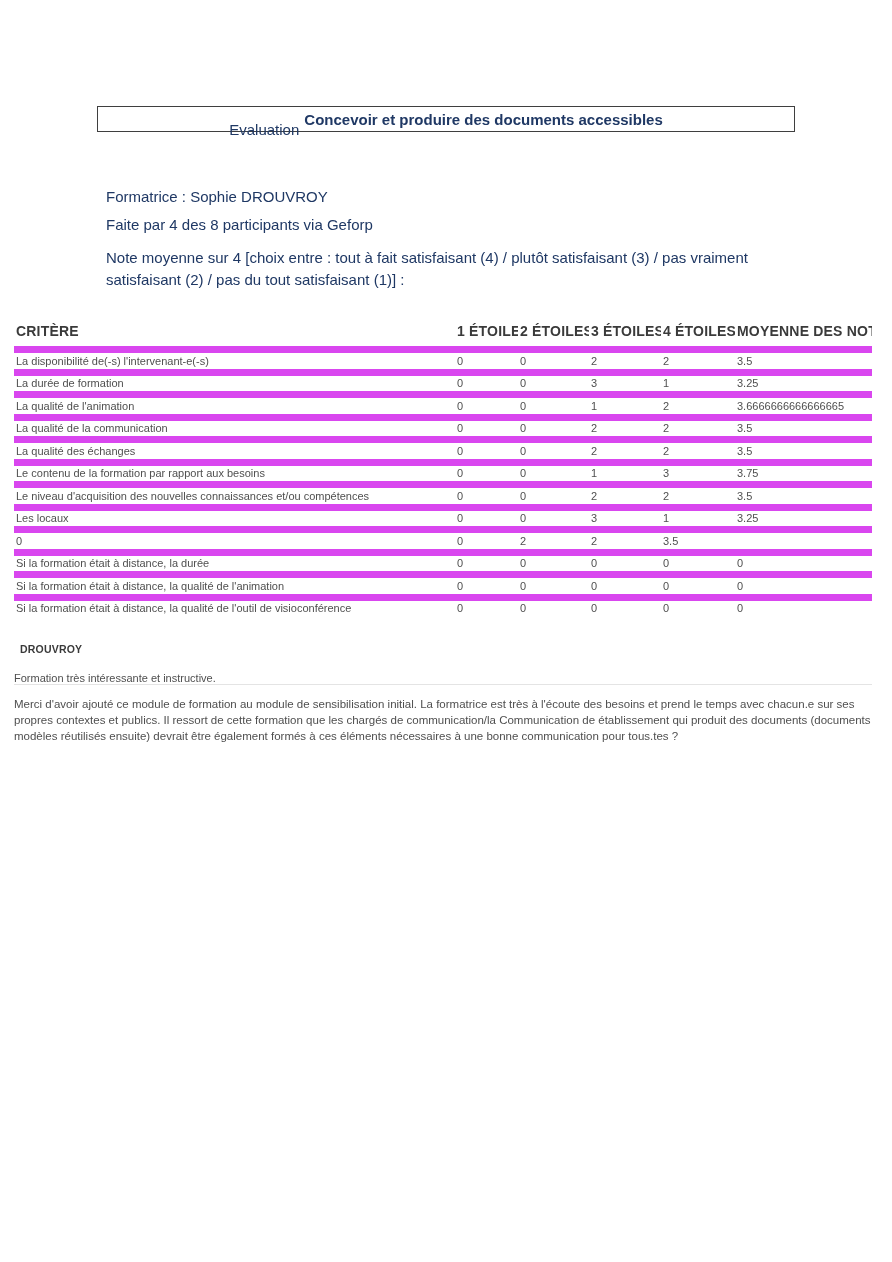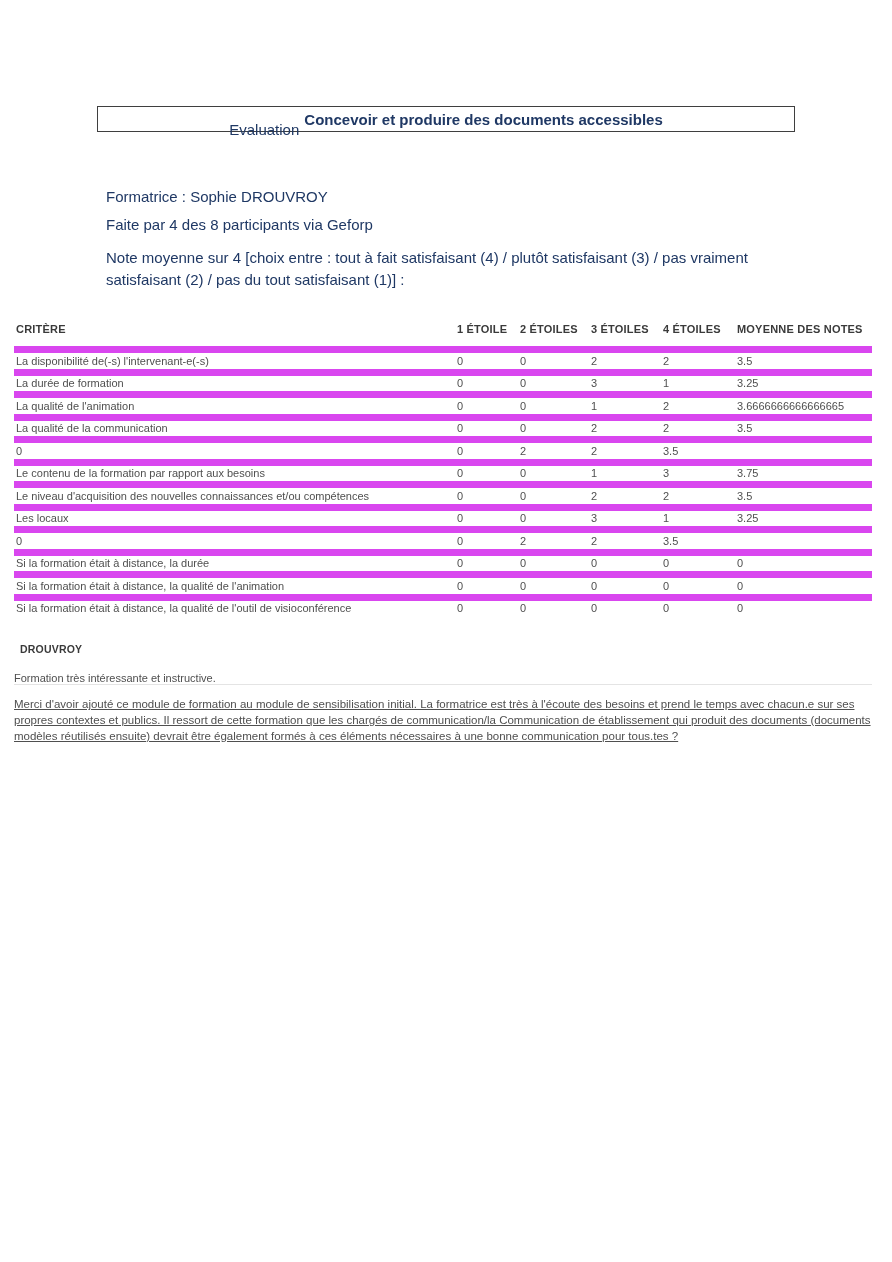--- a/index.html
+++ b/index.html
@@ -44,21 +44,21 @@
     width: 858px;
   }
   .thead, .trow {
     display: grid;
     grid-template-columns: 441px 63px 71px 72px 74px 1fr;
   }
   .thead {
     height: 28px;
     align-items: start;
     padding-top: 5px;
-    font-size: 11px;
+    font-size: 14px;
     font-weight: 700;
     color: #3a3a3a;
     letter-spacing: 0.2px;
   }
   .trow {
     height: 22.5px;
     align-items: center;
     border-top: 7px solid #d946ef;
     font-size: 11px;
     color: #4f4f4f;
@@ -83,21 +83,20 @@
     padding-bottom: 0;
     border-bottom: 1px solid #e4e4e4;
   }
   .remark-item-2 {
     position: absolute;
     left: 14px; top: 696px;
     width: 858px;
     font-size: 11.5px;
     line-height: 16px;
     color: #4f4f4f;
-    text-decoration: underline;
   }
 </style>
 </head>
 <body>
 
 <div class="title-box">
   <span class="title-prefix">Evaluation</span>
   <span class="title-subject">Concevoir et produire des documents accessibles</span>
 </div>
 
@@ -141,20 +140,21 @@
       </div>
       <div class="trow">
         <div class="cell">La qualité de la communication</div>
         <div class="cell">0</div>
         <div class="cell">0</div>
         <div class="cell">2</div>
         <div class="cell">2</div>
         <div class="cell">3.5</div>
       </div>
       <div class="trow">
+        <div class="cell">La qualité des échanges</div>
         <div class="cell">0</div>
         <div class="cell">0</div>
         <div class="cell">2</div>
         <div class="cell">2</div>
         <div class="cell">3.5</div>
       </div>
       <div class="trow">
         <div class="cell">Le contenu de la formation par rapport aux besoins</div>
         <div class="cell">0</div>
         <div class="cell">0</div>

